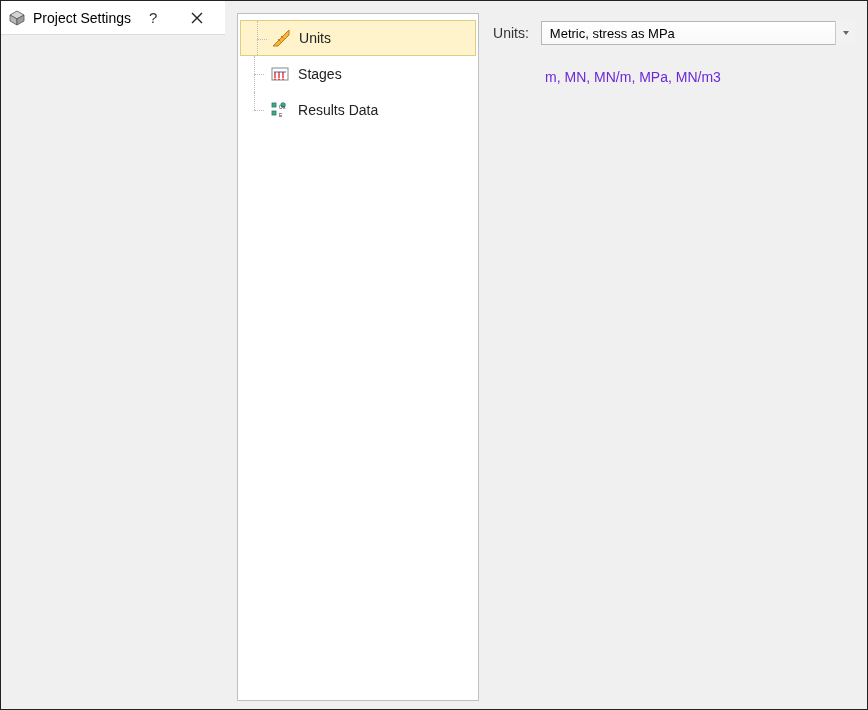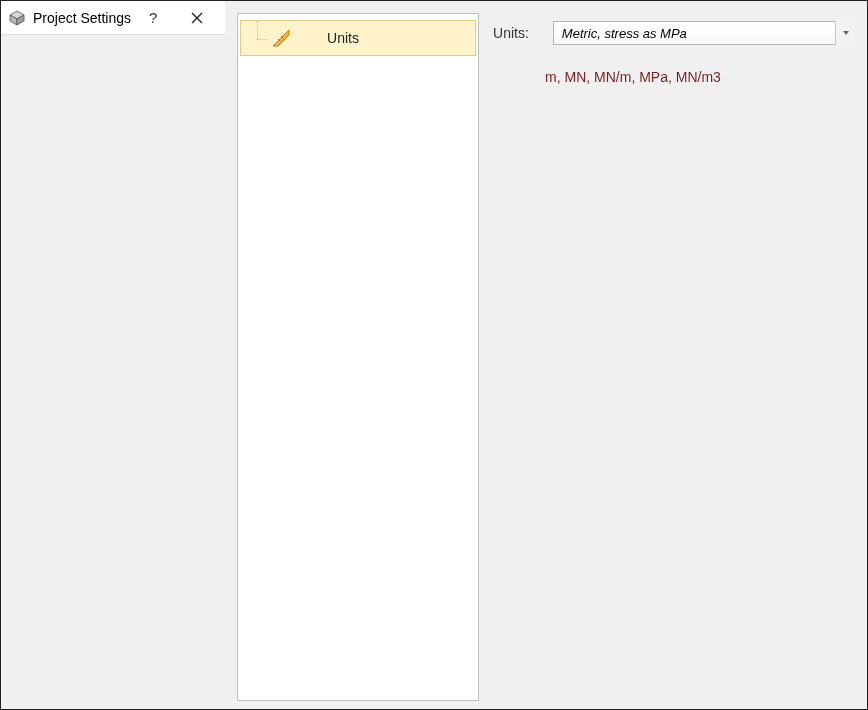--- a/index.html
+++ b/index.html
@@ -63,21 +63,20 @@
     height: 36px;
     position: relative;
     padding-left: 32px;
     cursor: default;
   }
   .tree-item.selected {
     background: #fff3cc;
     border: 1px solid #e0cd84;
     margin: 0 2px;
     padding-left: 30px;
-    gap: 28px;
   }
   .tree-item .connector {
     position: absolute;
     left: 12px;
     top: 0;
     bottom: 0;
     width: 14px;
   }
   .tree-item:not(:last-child) .connector::before {
     content: "";
@@ -107,27 +106,26 @@
   .tree-item .t-label { font-size: 14px; color: #222; }
   .content {
     flex: 1;
     display: flex;
     flex-direction: column;
     padding-top: 8px;
   }
   .field-row {
     display: flex;
     align-items: center;
-    gap: 24px;
+    gap: 12px;
   }
   .field-row .field-label { font-size: 14px; color: #333; }
   .select-wrap {
     flex: 1;
     position: relative;
-    font-style: italic;
   }
   .select {
     height: 24px;
     border: 1px solid #b5b5b5;
     background: linear-gradient(#fff, #f8f8f8);
     display: flex;
     align-items: center;
     padding: 0 8px;
     font-size: 13px;
   }
@@ -140,21 +138,21 @@
     border-left: 1px solid #c8c8c8;
     display: flex;
     align-items: center;
     justify-content: center;
     background: #f2f2f2;
   }
   .info-text {
     margin-top: 24px;
     margin-left: 52px;
     font-size: 14px;
-    color: #7f1d1d;
+    color: #6d28d9;
   }
   .footer {
     height: 50px;
     display: flex;
     align-items: center;
     padding: 0 12px;
   }
   .footer .spacer { flex: 1; }
   .btn {
     min-width: 92px;
@@ -205,22 +203,52 @@
         <span class="t-icon">
           <svg width="20" height="20" viewBox="0 0 20 20">
             <polygon points="2,18 18,2 18,7 7,18" fill="#f4b642" stroke="#c17d11" stroke-width="1"></polygon>
             <line x1="10" y1="8" x2="12.5" y2="10.5" stroke="#c17d11" stroke-width="1"></line>
             <line x1="7" y1="11" x2="9.5" y2="13.5" stroke="#c17d11" stroke-width="1"></line>
           </svg>
         </span>
         <span class="t-label">Units</span>
       </div>
 
-
-
+      <div class="tree-item">
+        <span class="connector"></span>
+        <span class="t-icon">
+          <svg width="20" height="20" viewBox="0 0 20 20">
+            <rect x="2" y="4" width="16" height="12" fill="#fff" stroke="#888" stroke-width="1"></rect>
+            <line x1="4" y1="8" x2="16" y2="8" stroke="#2a6ac7" stroke-width="1"></line>
+            <line x1="5" y1="8" x2="5" y2="14" stroke="#d22" stroke-width="1.3"></line>
+            <line x1="9" y1="8" x2="9" y2="14" stroke="#d22" stroke-width="1.3"></line>
+            <line x1="13" y1="8" x2="13" y2="14" stroke="#d22" stroke-width="1.3"></line>
+            <polygon points="5,14 4,16 6,16" fill="#d22"></polygon>
+            <polygon points="9,14 8,16 10,16" fill="#d22"></polygon>
+            <polygon points="13,14 12,16 14,16" fill="#d22"></polygon>
+          </svg>
+        </span>
+        <span class="t-label">Stages</span>
+      </div>
+
+
+      <div class="tree-item">
+        <span class="connector"></span>
+        <span class="t-icon">
+          <svg width="20" height="20" viewBox="0 0 20 20">
+            <rect x="2" y="3" width="4" height="4" fill="#4a8" stroke="#276" stroke-width="0.8"></rect>
+            <rect x="2" y="11" width="4" height="4" fill="#4a8" stroke="#276" stroke-width="0.8"></rect>
+            <circle cx="13" cy="5" r="2.3" fill="#4a8" stroke="#276" stroke-width="0.8"></circle>
+            <text x="9" y="9" font-size="5" fill="#333">U</text>
+            <text x="13" y="9" font-size="5" fill="#333">x</text>
+            <text x="9" y="17" font-size="5" fill="#333">E</text>
+          </svg>
+        </span>
+        <span class="t-label">Results Data</span>
+      </div>
 
 
     </div>
 
     <div class="content">
       <div class="field-row">
         <span class="field-label">Units:</span>
         <div class="select-wrap">
           <div class="select">
             <span>Metric, stress as MPa</span>

